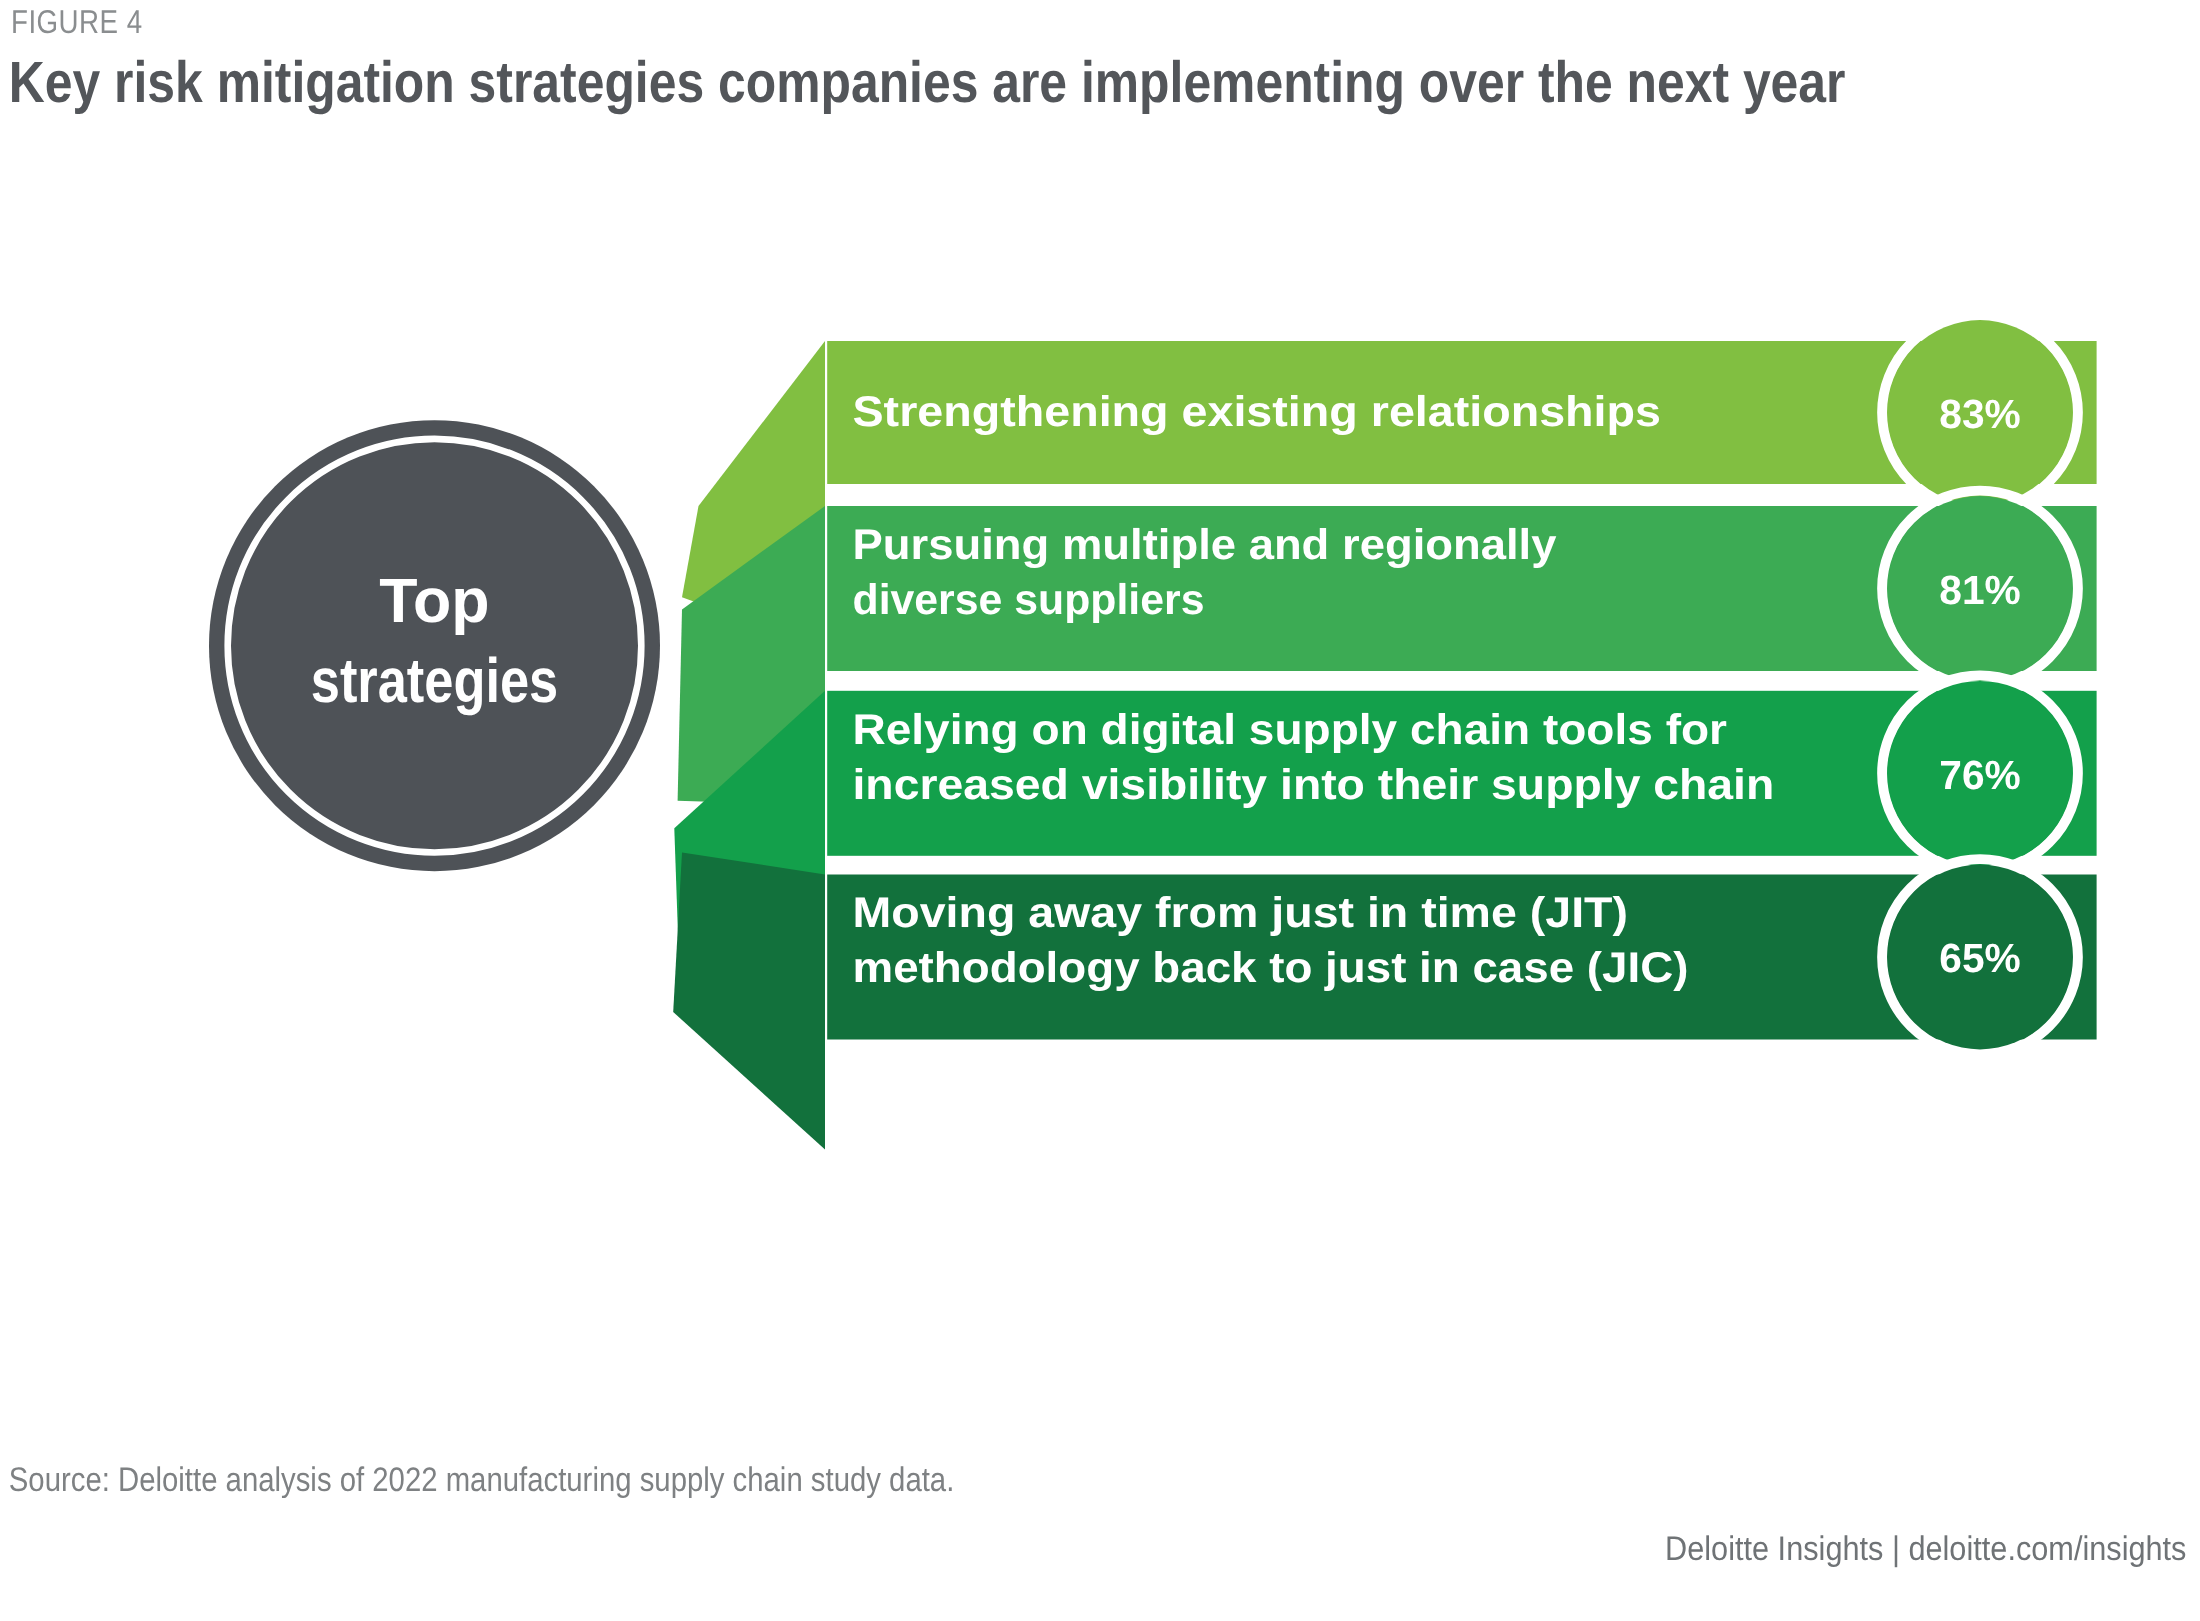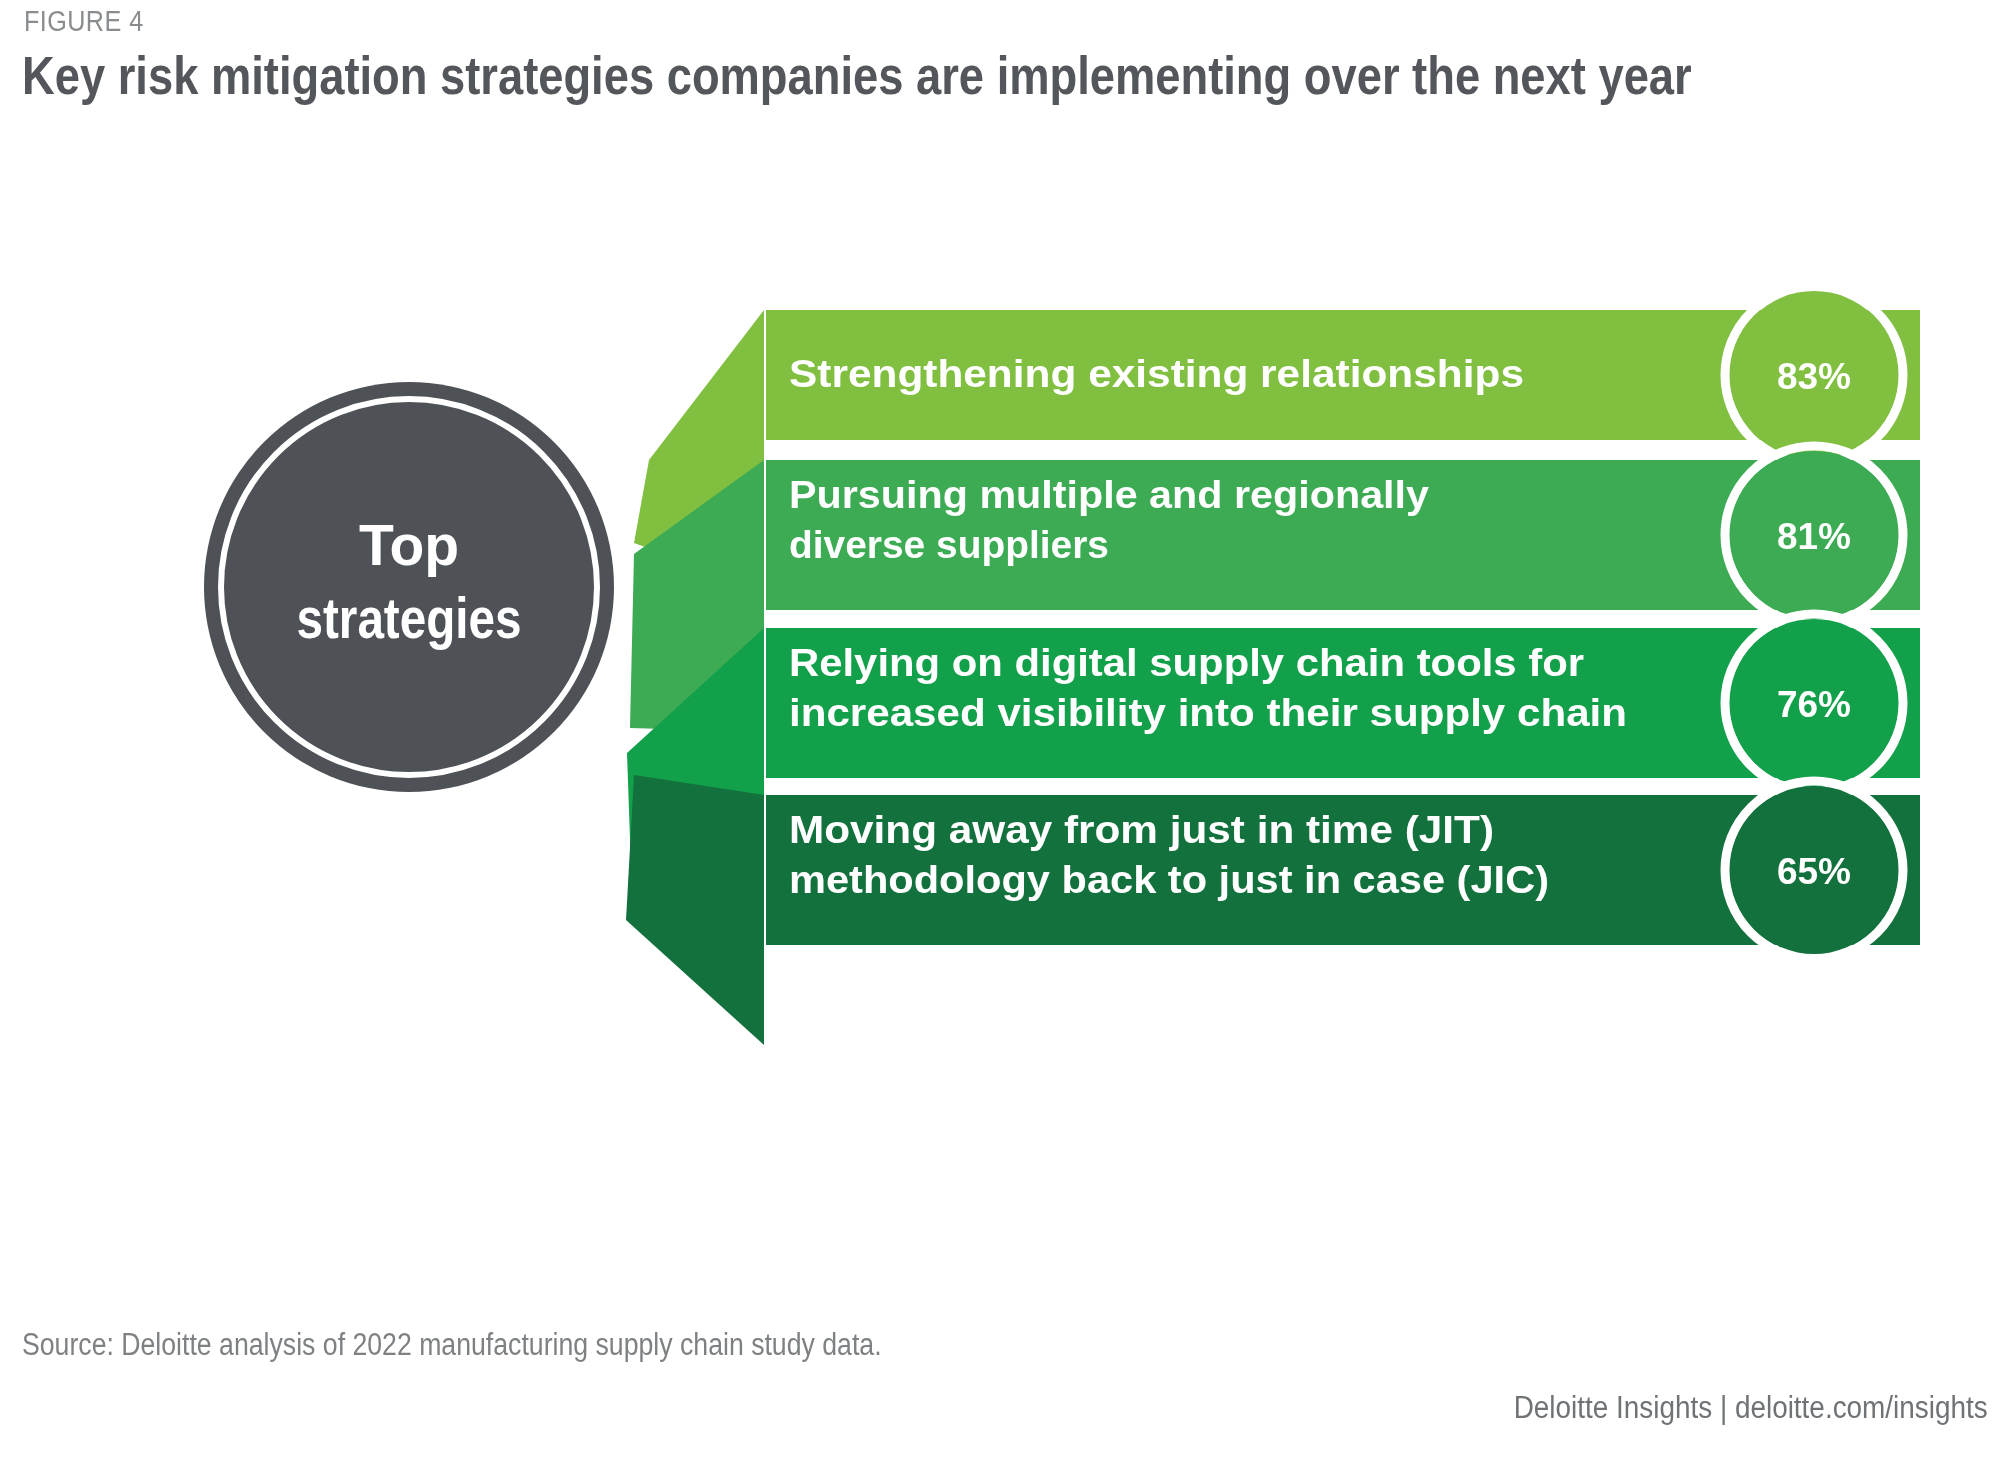--- a/index.html
+++ b/index.html
@@ -11,21 +11,20 @@
     font-family: "Liberation Sans", sans-serif;
     width: 2000px;
     height: 1474px;
     position: relative;
     overflow: hidden;
   }
   .page {
     position: absolute;
     inset: 0;
     background: #ffffff;
-    margin-left: 14px;
   }
   .figure-label {
     position: absolute;
     left: 10px;
     top: 4px;
     font-size: 30px;
     letter-spacing: 0.5px;
     color: #8a8d8f;
     font-family: "Liberation Sans", sans-serif;
     font-weight: 400;

